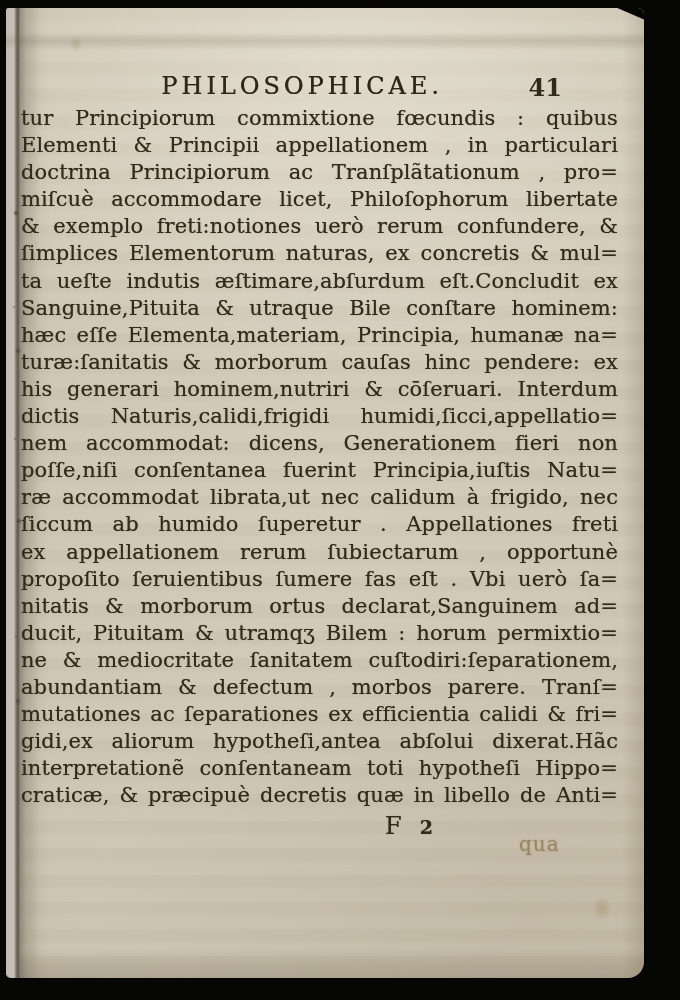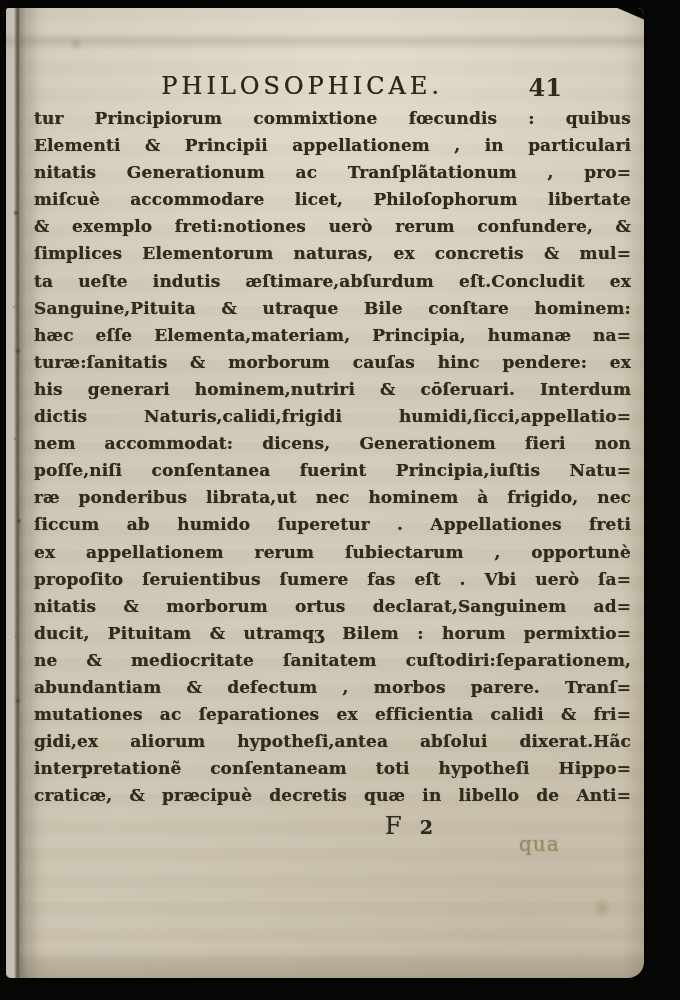--- a/index.html
+++ b/index.html
@@ -101,27 +101,26 @@
     position: absolute;
     right: 66px;
     top: 1px;
     font-size: 24px;
     font-weight: bold;
     color: #33291a;
   }
   .text-block {
     position: absolute;
     top: 97px;
-    left: 28px;
+    left: 15px;
     width: 597px;
     color: #322a1a;
-    font-size: 17px;
+    font-size: 21px;
     line-height: 27.1px;
     text-shadow: 0 0 0.7px rgba(50,40,24,.65);
-    font-weight: bold;
   }
   .line {
     text-align: justify;
     text-align-last: justify;
     text-justify: inter-word;
     white-space: nowrap;
     letter-spacing: 0.1px;
     height: 27.1px;
     overflow: visible;
   }
@@ -166,33 +165,33 @@
     <div class="corner-tr"></div>
 
     <div class="header">
       <span class="running-title">PHILOSOPHICAE.</span>
       <span class="page-number">41</span>
     </div>
 
     <div class="text-block">
       <div class="line">tur Principiorum commixtione fœcundis : quibus</div>
       <div class="line">Elementi &amp; Principii appellationem , in particulari</div>
-      <div class="line">nitatis Generationum ac Tranſplãtationum , pro=</div>
+      <div class="line">doctrina Principiorum ac Tranſplãtationum , pro=</div>
       <div class="line">miſcuè accommodare licet, Philoſophorum libertate</div>
       <div class="line">&amp; exemplo freti:notiones uerò rerum confundere, &amp;</div>
       <div class="line">ſimplices Elementorum naturas, ex concretis &amp; mul=</div>
       <div class="line">ta ueſte indutis æſtimare,abſurdum eſt.Concludit ex</div>
       <div class="line">Sanguine,Pituita &amp; utraque Bile conſtare hominem:</div>
       <div class="line">hæc eſſe Elementa,materiam, Principia, humanæ na=</div>
       <div class="line">turæ:ſanitatis &amp; morborum cauſas hinc pendere: ex</div>
       <div class="line">his generari hominem,nutriri &amp; cōſeruari. Interdum</div>
       <div class="line">dictis Naturis,calidi,frigidi humidi,ſicci,appellatio=</div>
       <div class="line">nem accommodat: dicens, Generationem fieri non</div>
       <div class="line">poſſe,niſi conſentanea fuerint Principia,iuſtis Natu=</div>
-      <div class="line">ræ ponderibus librata,ut nec hominem à frigido, nec</div>
+      <div class="line">ræ accommodat librata,ut nec calidum à frigido, nec</div>
       <div class="line">ſiccum ab humido ſuperetur . Appellationes freti</div>
       <div class="line">ex appellationem rerum ſubiectarum , opportunè</div>
       <div class="line">propoſito ſeruientibus ſumere fas eſt . Vbi uerò ſa=</div>
       <div class="line">nitatis &amp; morborum ortus declarat,Sanguinem ad=</div>
       <div class="line">ducit, Pituitam &amp; utramqʒ Bilem : horum permixtio=</div>
       <div class="line">ne &amp; mediocritate ſanitatem cuſtodiri:ſeparationem,</div>
       <div class="line">abundantiam &amp; defectum , morbos parere. Tranſ=</div>
       <div class="line">mutationes ac ſeparationes ex efficientia calidi &amp; fri=</div>
       <div class="line">gidi,ex aliorum hypotheſi,antea abſolui dixerat.Hãc</div>
       <div class="line">interpretationẽ conſentaneam toti hypotheſi Hippo=</div>

